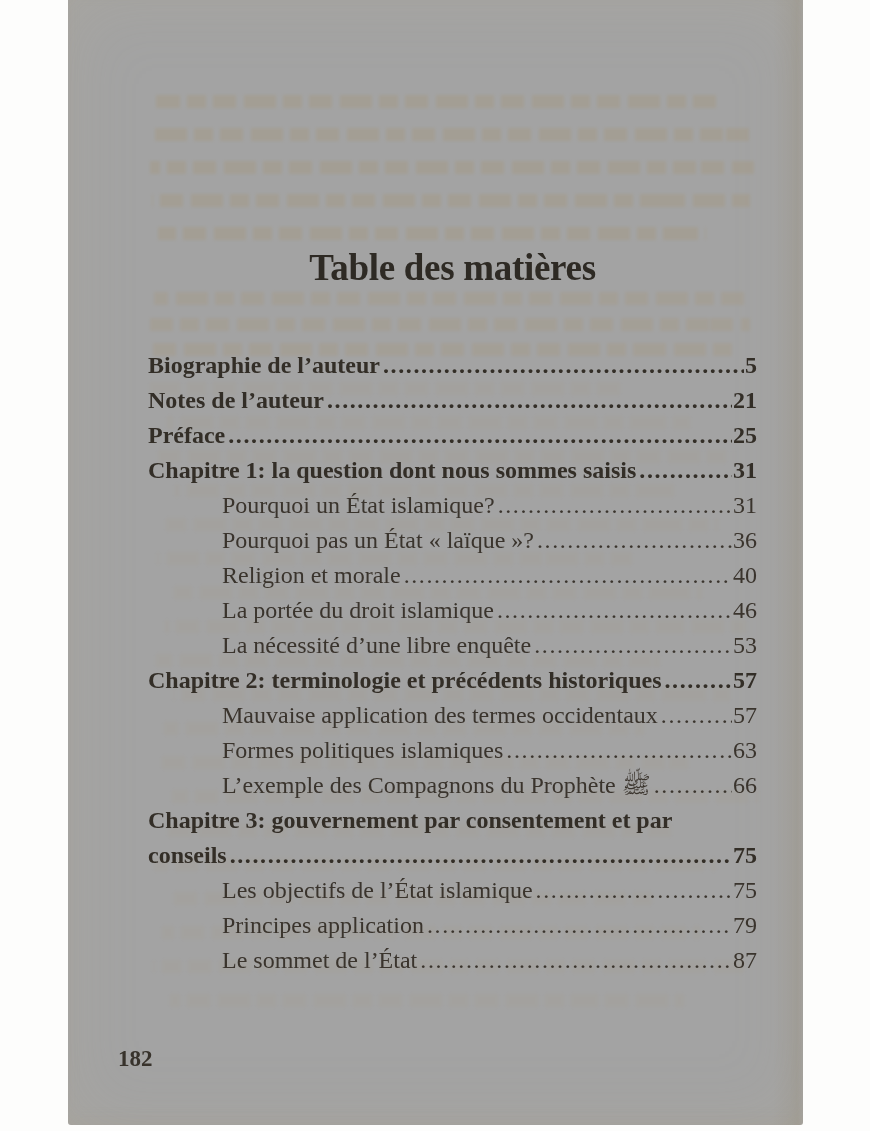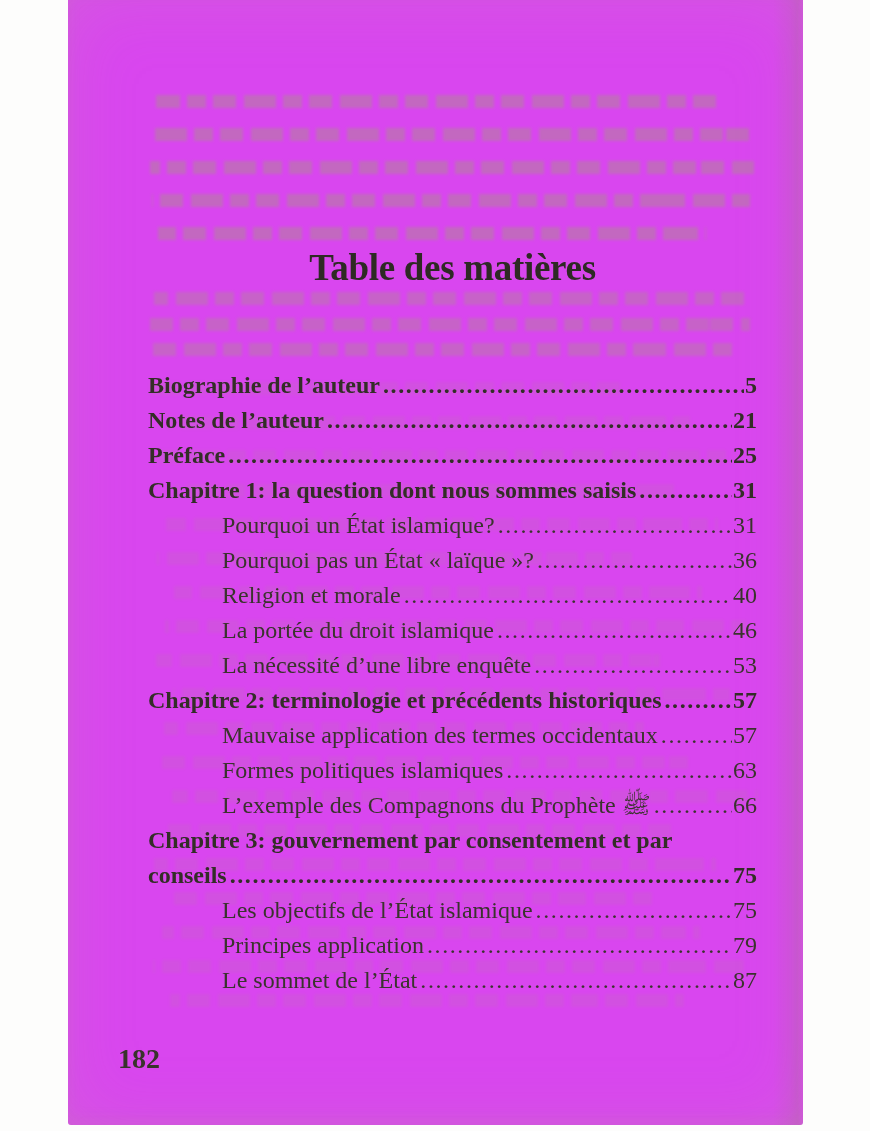--- a/index.html
+++ b/index.html
@@ -9,21 +9,21 @@
     overflow:hidden;
     font-family:"Liberation Serif","DejaVu Serif",serif;
     position:relative;
   }
   .scan-canvas{position:absolute;inset:0;}
   
   .page{
     position:absolute;
     left:68px;top:0;
     width:735px;height:1125px;
-    background:#d946ef;
+    background:#a3a3a3;
     border-radius:0 0 3px 3px;
     box-shadow:inset 0 0 70px rgba(190,178,152,.18), inset 0 -6px 14px rgba(170,158,130,.12);
   }
   .page::after{ 
     content:"";position:absolute;top:0;bottom:0;right:0;width:30px;
     background:linear-gradient(90deg,rgba(136,124,98,0) 0%,rgba(136,124,98,.10) 55%,rgba(136,124,98,.17) 82%,rgba(136,124,98,.04) 100%);
     pointer-events:none;
   }
   
   .bleed{position:absolute;inset:0;overflow:hidden;pointer-events:none;}
@@ -34,42 +34,42 @@
   }
   
   .title{
     position:absolute;top:246px;left:80px;right:46px;
     text-align:center;
     font-size:37px;line-height:44px;font-weight:700;
     color:#2e2a24;letter-spacing:-.3px;
   }
   
   .toc{
-    position:absolute;top:368px;left:80px;right:46px;
+    position:absolute;top:348px;left:80px;right:46px;
     font-size:24px;line-height:35px;color:#3a342d;
   }
   .toc-row.chapter{}
   .toc-row.bold{font-weight:700;color:#332e27;}
   .toc-row.lvl1 .line{padding-left:74px;}
   .line{display:flex;align-items:baseline;}
   .lbl{white-space:nowrap;padding-right:3px;}
   .prefix{white-space:nowrap;}
   .leader{
     flex:1;overflow:hidden;white-space:nowrap;
     min-width:18px;
   }
   .leader::after{
     content:"..................................................................................................................";
     letter-spacing:1.6px;
   }
   .pg{padding-left:1px;}
   
   .folio{
     position:absolute;top:1045px;left:50px;
-    font-size:28px;line-height:28px;font-weight:700;color:#38332c;text-align:right;
+    font-size:23px;line-height:28px;font-weight:700;color:#38332c;text-align:right;
   }
 </style>
 </head>
 <body>
 
 <div class="scan-canvas">
   <div class="page">
 
     <div class="bleed" id="bleed">
         <div class="bleed-line" style="top: 95px; left: 88px; width: 560px; opacity: 0.42; background-image: repeating-linear-gradient(90deg, rgb(165, 152, 128) 0px, rgb(165, 152, 128) 23px, transparent 23px, transparent 30px, rgb(165, 152, 128) 30px, rgb(165, 152, 128) 49px, transparent 49px, transparent 56px, rgb(165, 152, 128) 56px, rgb(165, 152, 128) 88px, transparent 88px, transparent 96px); background-position: 0px 0px;"></div>

